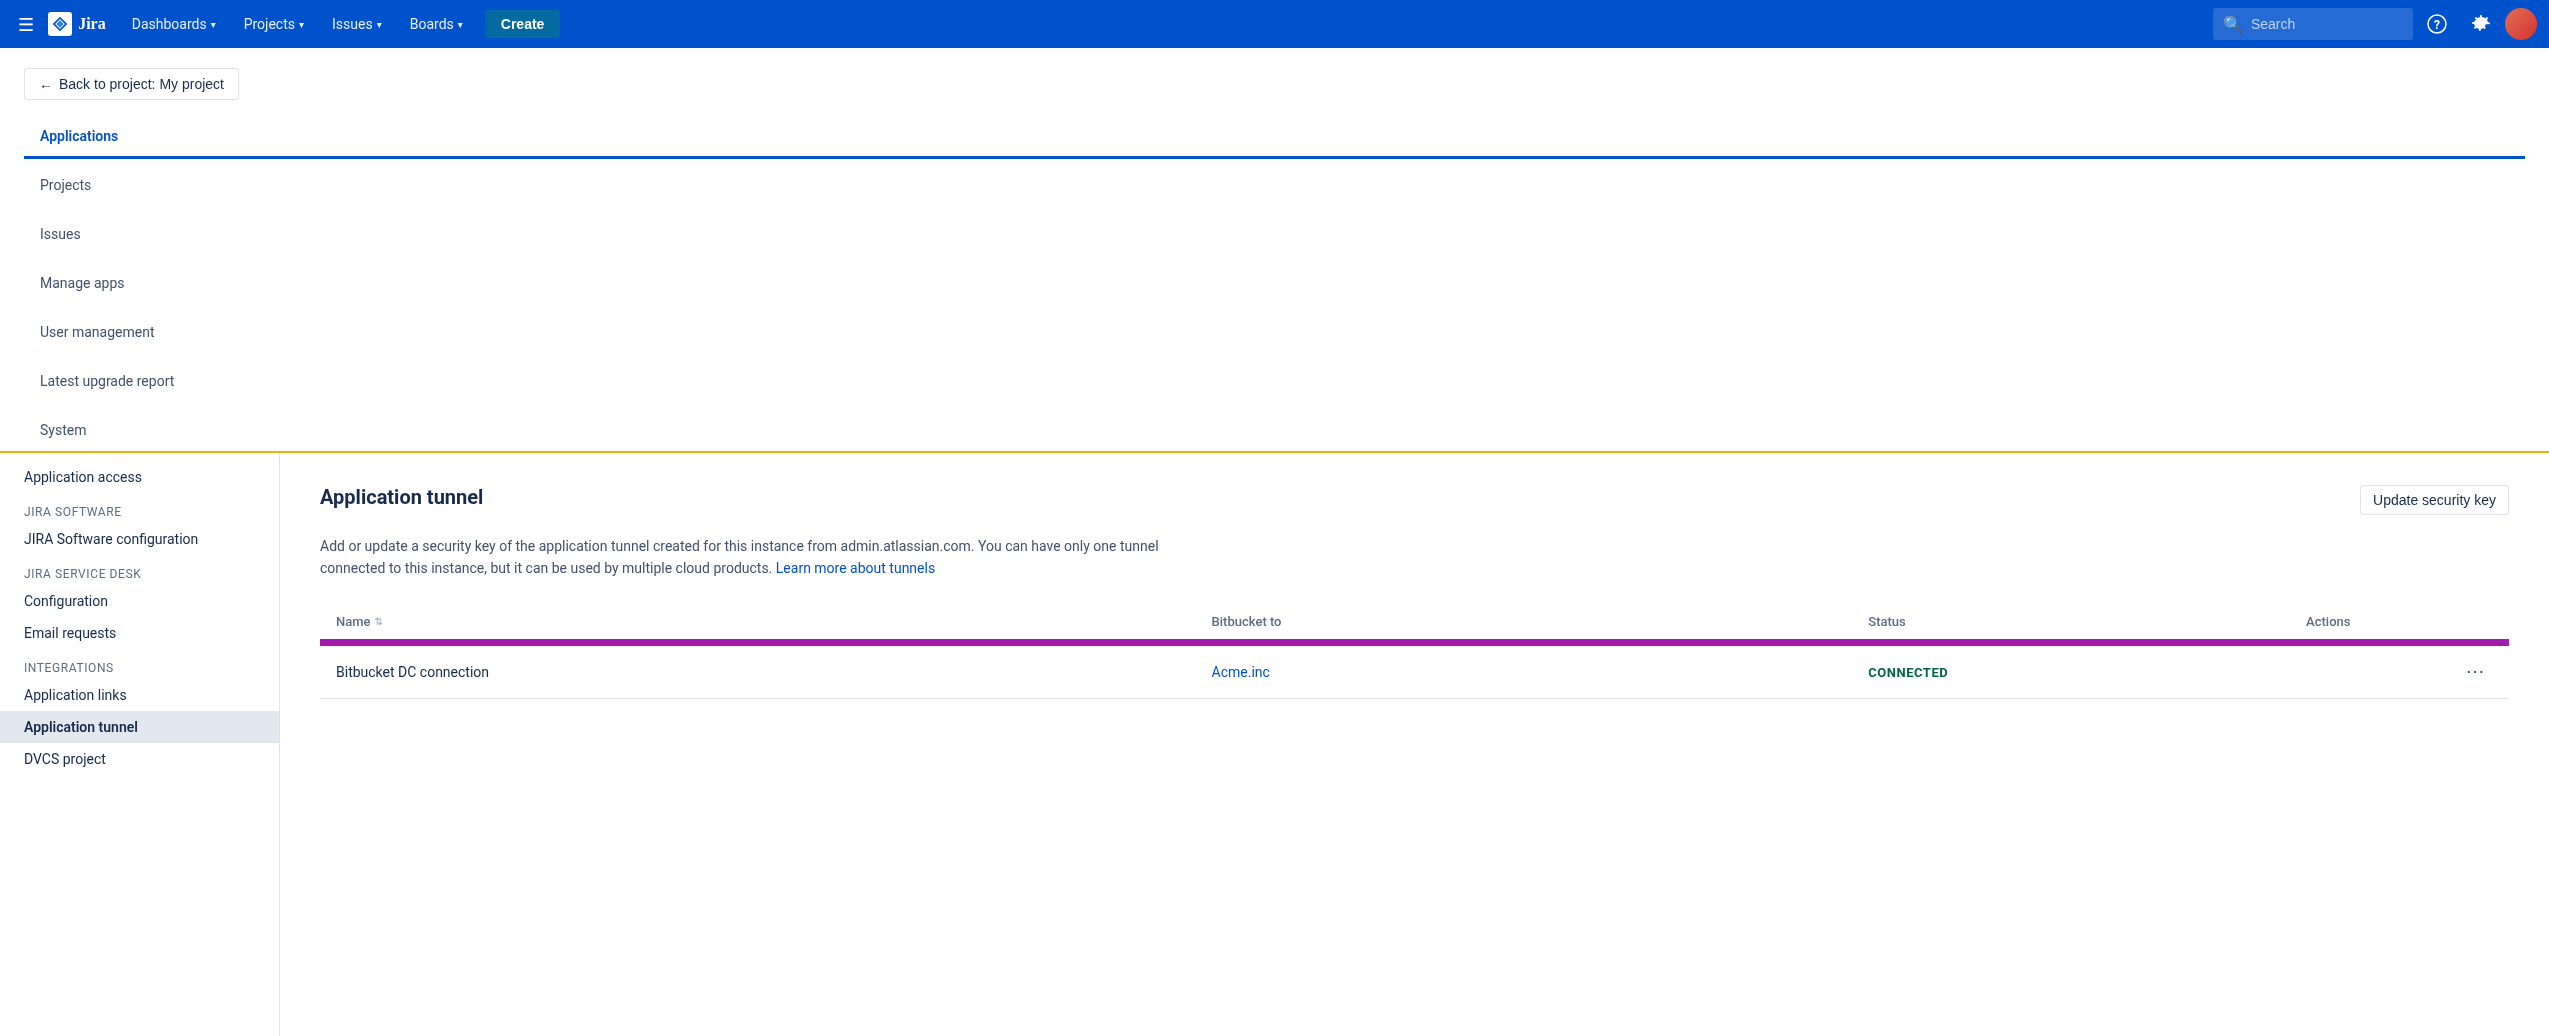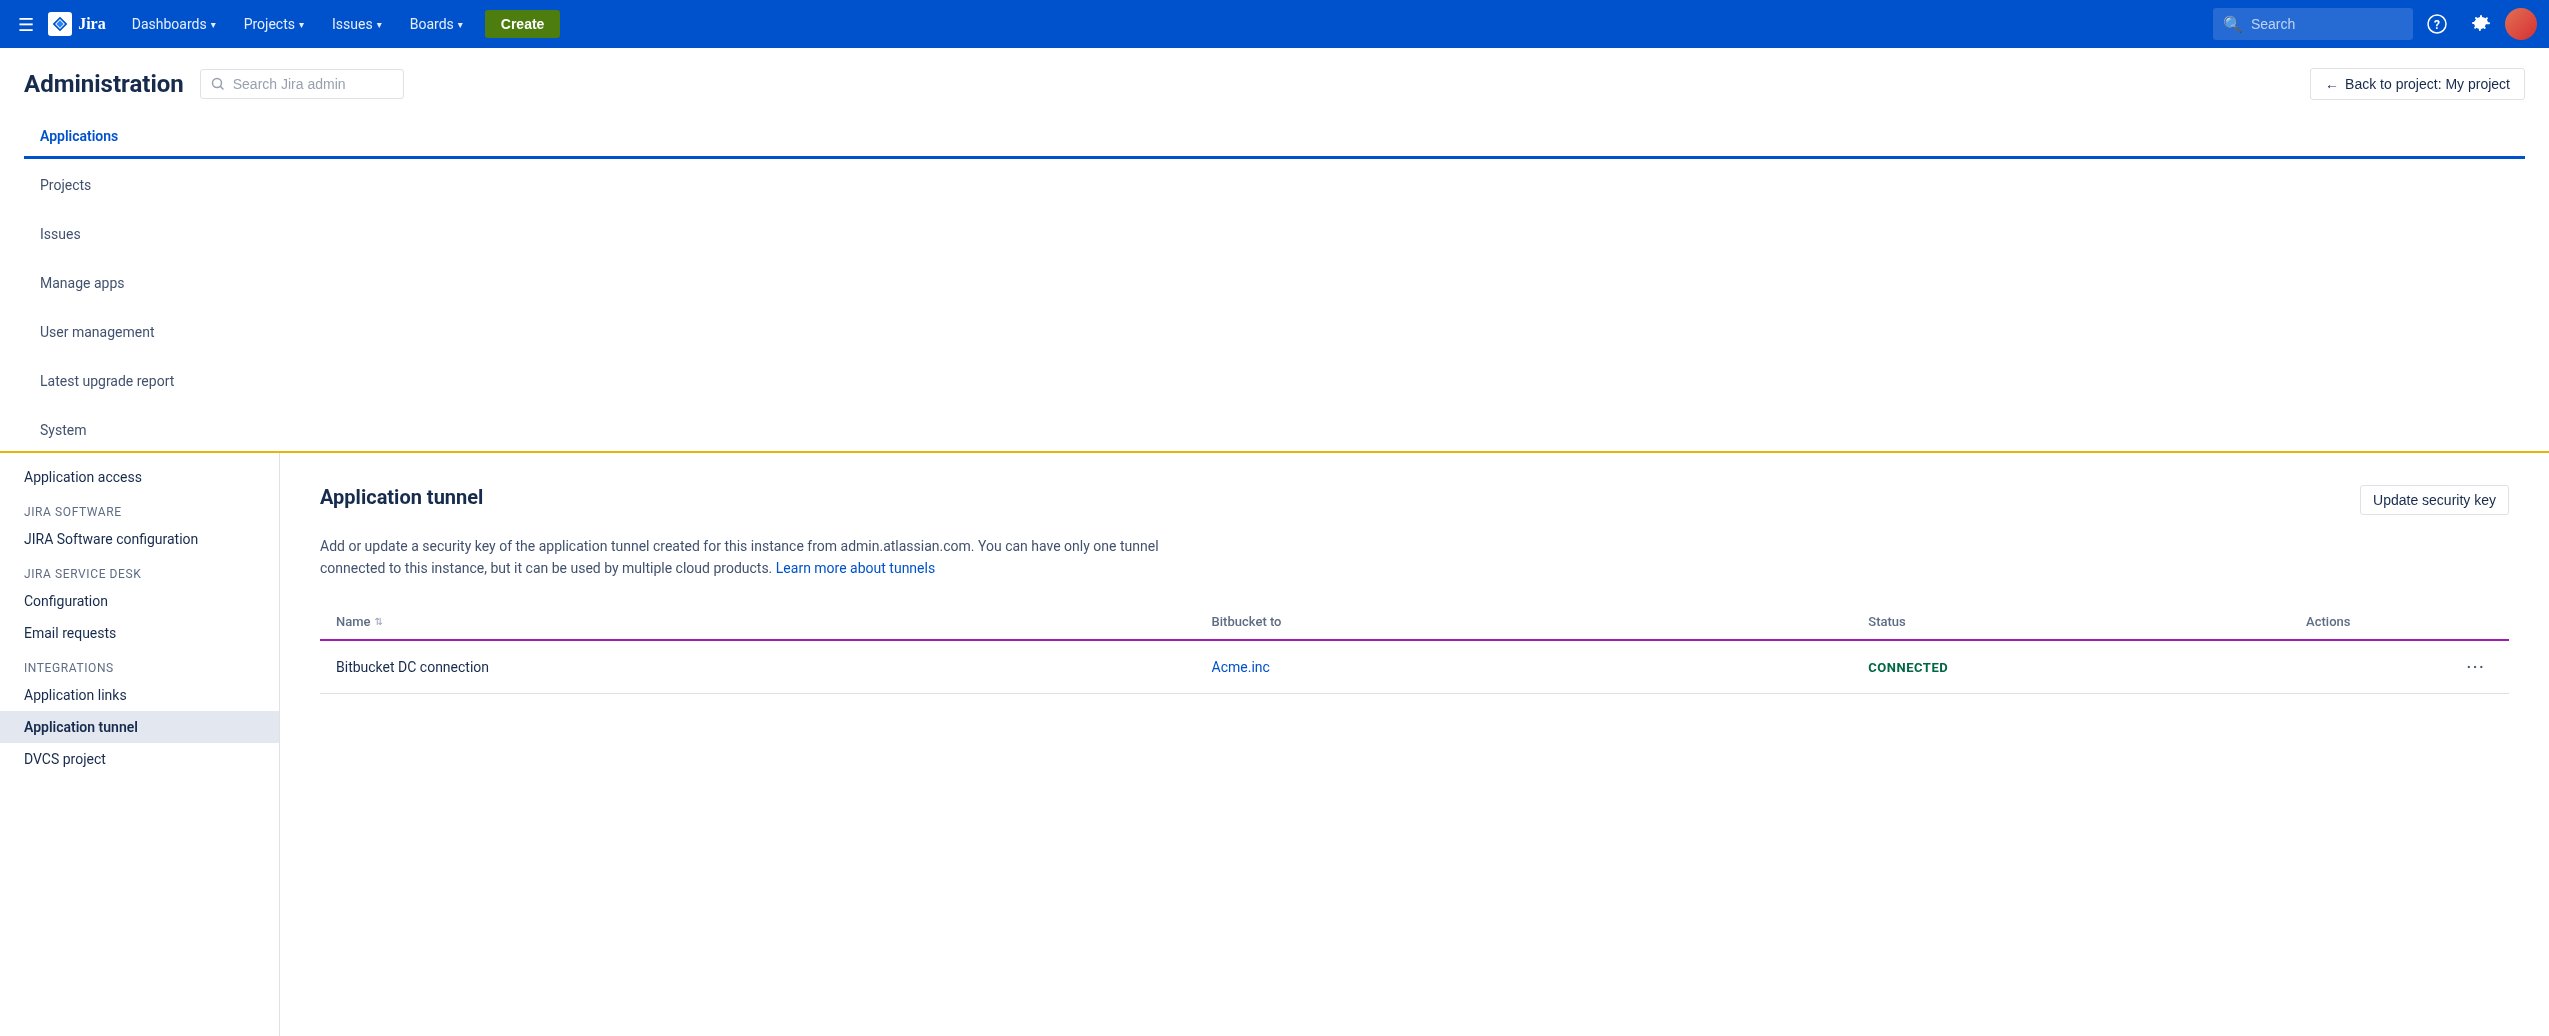--- a/index.html
+++ b/index.html
@@ -14,21 +14,21 @@
       padding: 0 12px;
       gap: 4px;
     }
     .top-nav-left { display: flex; align-items: center; gap: 8px; flex: 1; }
     .hamburger { color: #fff; cursor: pointer; font-size: 18px; padding: 6px; }
     .jira-logo { display: flex; align-items: center; gap: 6px; color: #fff; font-weight: 700; font-size: 16px; text-decoration: none; margin-right: 8px; font-family: Liberation Serif, serif; }
     .jira-logo-icon { width: 24px; height: 24px; background: #fff; border-radius: 3px; display: flex; align-items: center; justify-content: center; }
     .jira-logo-icon svg { width: 18px; height: 18px; }
     .nav-item { color: rgba(255,255,255,0.9); padding: 0 10px; height: 40px; display: flex; align-items: center; gap: 4px; cursor: pointer; font-size: 14px; white-space: nowrap; }
     .nav-item .chevron { font-size: 10px; }
-    .create-btn { background: #4d7c0f; color: #fff; border: none; padding: 6px 16px; border-radius: 3px; font-size: 14px; font-weight: 600; cursor: pointer; margin-left: 4px; }
+    .create-btn { background: #0369a1; color: #fff; border: none; padding: 6px 16px; border-radius: 3px; font-size: 14px; font-weight: 600; cursor: pointer; margin-left: 4px; }
     .top-nav-right { display: flex; align-items: center; gap: 4px; }
     .search-bar { display: flex; align-items: center; background: rgba(255,255,255,0.15); border-radius: 3px; padding: 0 10px; height: 32px; gap: 8px; min-width: 200px; cursor: pointer; }
     .search-bar input { background: transparent; border: none; outline: none; color: #fff; font-size: 14px; width: 140px; }
     .search-bar input::placeholder { color: rgba(255,255,255,0.7); }
     .search-icon-btn { color: rgba(255,255,255,0.8); font-size: 16px; }
     .nav-icon-btn { color: #fff; width: 40px; height: 40px; display: flex; align-items: center; justify-content: center; border-radius: 50%; cursor: pointer; font-size: 18px; }
     .avatar { width: 32px; height: 32px; border-radius: 50%; background: #ff8b00; overflow: hidden; cursor: pointer; }
 
     
     .admin-header {
@@ -113,21 +113,21 @@
     .description a { color: #0052cc; text-decoration: none; }
 
     
     .tunnel-table { width: 100%; border-collapse: collapse; }
     .tunnel-table th {
       text-align: left;
       font-size: 13px;
       font-weight: 500;
       color: #5e6c84;
       padding: 10px 16px;
-      border-bottom: 2px solid #a21caf;
+      border-bottom: 7px solid #a21caf;
     }
     .tunnel-table td {
       padding: 14px 16px;
       font-size: 14px;
       color: #172b4d;
       border-bottom: 1px solid #dfe1e6;
     }
     .name-col { width: 40%; }
     .connected-col { width: 30%; }
     .status-col { width: 20%; }
@@ -186,30 +186,20 @@
       <svg width="20" height="20" viewBox="0 0 20 20" fill="white">
           <path d="M10 12.5a2.5 2.5 0 100-5 2.5 2.5 0 000 5z"></path>
           <path fill-rule="evenodd" d="M10 1a1 1 0 00-1 1v1.07a7.007 7.007 0 00-2.46 1.02L5.67 3.22a1 1 0 00-1.41 1.41l.75.76A7.007 7.007 0 003.07 8H2a1 1 0 000 2h1.07c.2.84.57 1.62 1.07 2.3l-.75.75a1 1 0 001.41 1.41l.76-.75c.68.5 1.46.87 2.3 1.07V16a1 1 0 002 0v-1.07a7.007 7.007 0 002.46-1.02l.76.75a1 1 0 001.41-1.41l-.75-.75c.5-.68.87-1.46 1.07-2.3H18a1 1 0 000-2h-1.07a7.007 7.007 0 00-1.02-2.46l.75-.76a1 1 0 00-1.41-1.41l-.76.75A7.007 7.007 0 0011 3.07V2a1 1 0 00-1-1z" fill="white"></path>
         </svg>
     </div>
     <div class="avatar" style="background: linear-gradient(135deg, #e17055, #d63031); width:32px; height:32px; border-radius:50%;"></div>
   </div>
 </nav>
 
 <div class="admin-header">
-  <div class="admin-header-left">
-    <h1 class="admin-title">Administration</h1>
-    <div class="admin-search">
-      <svg width="14" height="14" viewBox="0 0 14 14" fill="none">
-          <circle cx="6" cy="6" r="4.5" stroke="#97a0af" stroke-width="1.5"></circle>
-          <path d="M9.5 9.5L12 12" stroke="#97a0af" stroke-width="1.5" stroke-linecap="round"></path>
-        </svg>
-      <input type="text" placeholder="Search Jira admin" style="">
-    </div>
-  </div>
   <button class="back-btn">
     <span>←</span>
     <span>Back to project: My project</span>
   </button>
 </div>
 
 <div class="tabs-bar">
   <div class="tab active">Applications</div>
   <div class="tab">Projects</div>
   <div class="tab">Issues</div>

